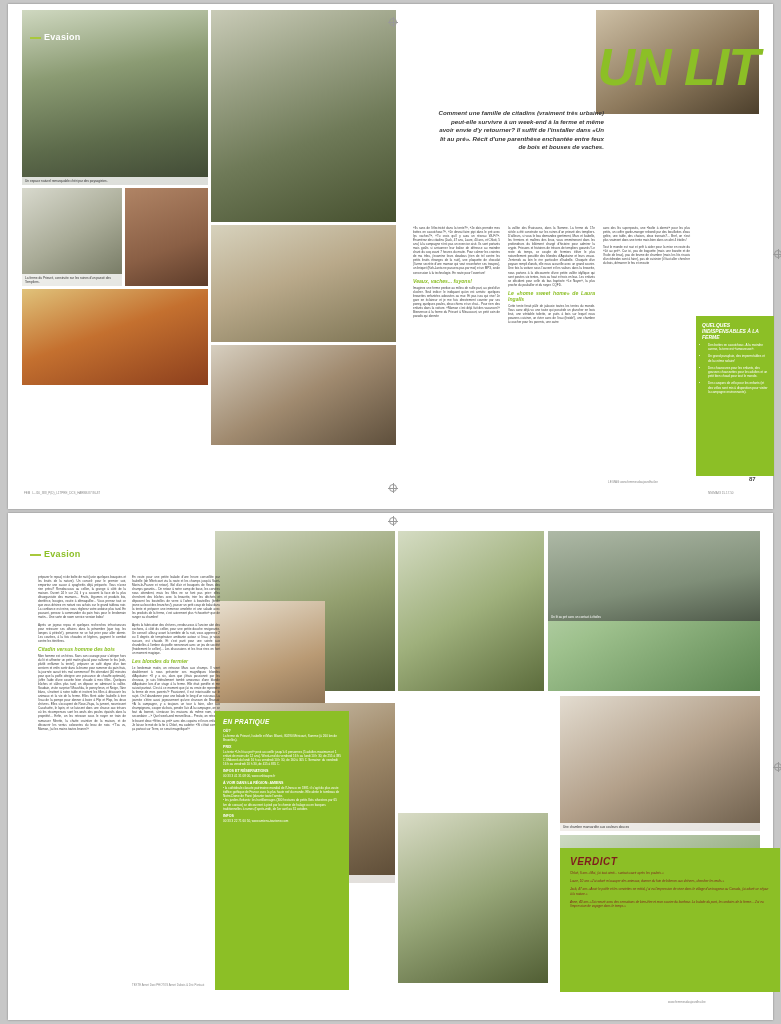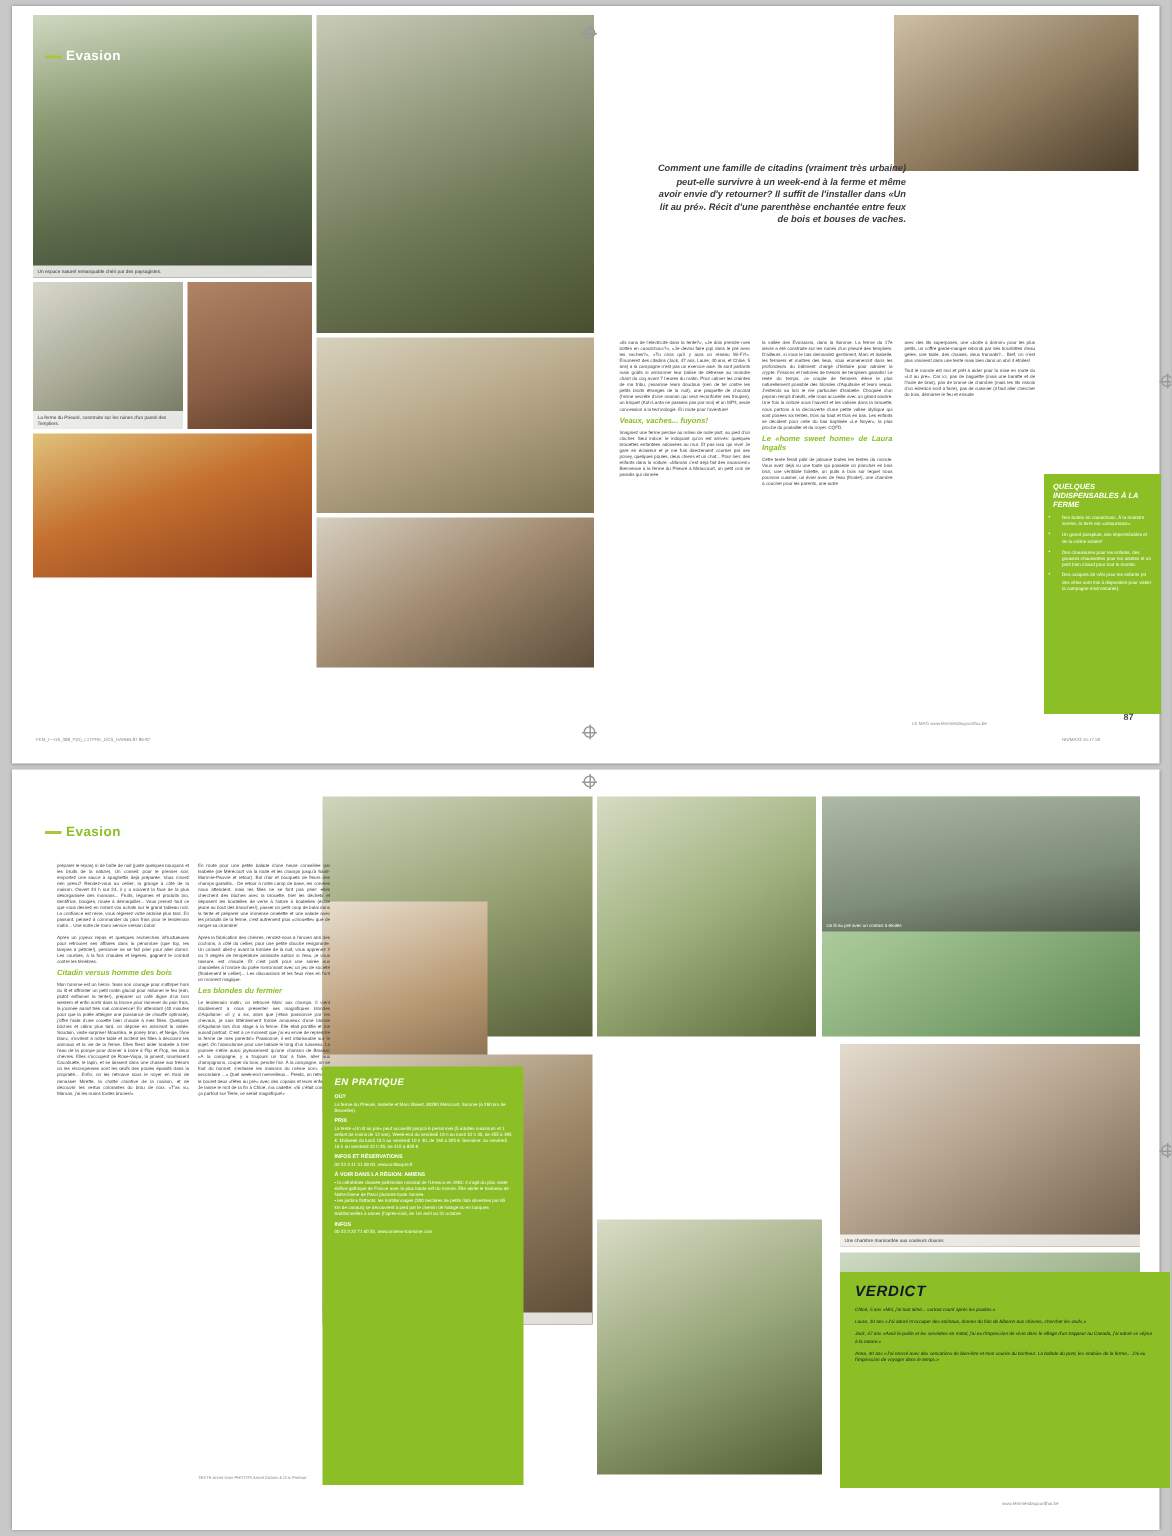--- a/index.html
+++ b/index.html
@@ -25,21 +25,21 @@
   .sub{color:#8cbf26;font-weight:bold;font-style:italic;font-size:5.1px;line-height:6px;margin:3px 0 2px 0;}
 
   .greenbox{position:absolute;background:#8cbf26;color:#fff;}
   .greenbox h4{margin:0 0 3px 0;font-size:5px;line-height:6px;font-style:italic;font-weight:bold;text-transform:uppercase;}
   .greenbox ul{margin:0;padding-left:6px;}
   .greenbox li{font-size:3.1px;line-height:4.2px;margin-bottom:3px;}
 
   .footer{position:absolute;font-size:3px;color:#8a8a8a;}
   .pagenum{position:absolute;font-weight:bold;font-size:6px;color:#444;}
 
-  .verdict{position:absolute;background:#8cbf26;color:#0f172a;}
+  .verdict{position:absolute;background:#8cbf26;color:#7f1d1d;}
   .verdict h3{margin:0 0 4px 0;font-size:10px;font-style:italic;font-weight:bold;letter-spacing:.5px;}
   .verdict p{margin:0 0 4px 0;font-size:3.15px;line-height:4.2px;font-style:italic;}
 
   .prat{position:absolute;background:#8cbf26;color:#fff;}
   .prat h3{margin:0 0 4px 0;font-size:6.4px;font-style:italic;font-weight:bold;letter-spacing:.3px;}
   .prat h5{margin:3px 0 1px 0;font-size:3.6px;font-weight:bold;}
   .prat p{margin:0 0 3px 0;font-size:3.05px;line-height:4.05px;}
 
   .regmark{position:absolute;width:6px;height:6px;border-radius:50%;border:.5px solid #999;}
   .regmark:before,.regmark:after{content:"";position:absolute;background:#999;}
@@ -65,20 +65,21 @@
     <div class="ph" style="left:203px;top:221px;width:185px;height:117px;background:linear-gradient(160deg,#d7d2bd,#b9a98a 45%,#7d7454);"></div>
 
     <div class="ph" style="left:14px;top:285px;width:186px;height:96px;background:linear-gradient(160deg,#e0c27a,#c4702f 45%,#8c3f1d);"></div>
     <div class="ph" style="left:203px;top:341px;width:185px;height:100px;background:linear-gradient(150deg,#d7cfc0,#a08a6f 50%,#5e4f3c);"></div>
 
     <div class="ph" style="left:588px;top:6px;width:163px;height:104px;background:linear-gradient(150deg,#cdbfa5,#8e7a5d 55%,#4c3f2c);"></div>
 
     <div class="ev-bar" style="left:22px;top:33px;"></div>
     <div class="ev-logo" style="left:36px;top:28px;">Evasion</div>
 
+    <div class="bigtitle" style="left:420px;top:42px;width:331px;font-size:52px;">UN LIT</div>
 
     <div class="chapo" style="left:430px;top:105px;width:166px;">Comment une famille de citadins (vraiment très urbaine) peut-elle survivre à un week-end à la ferme et même avoir envie d'y retourner? Il suffit de l'installer dans «Un lit au pré». Récit d'une parenthèse enchantée entre feux de bois et bouses de vaches.</div>
 
     <div class="col" style="left:405px;top:222px;width:87px;">
       <p>«Ils sans de l'électricité dans la tente?», «Je dois prendre mes bottes en caoutchouc?», «Je devrai faire pipi dans le pré avec les vaches?», «Tu crois qu'il y aura un réseau Wi-Fi?». Énumérez des citadins (Jack, 47 ans, Laure, 40 ans, et Chloé, 5 ans) à la campagne n'est pas un exercice aisé. Ils sont partants mais goûts si arrisonner leur balise de détresse au moindre chant du coq avant 7 heures du matin. Pour calmer les craintes de ma tribu, j'examine leurs doudous (rien de tel contre les petits bruits étranges de la nuit), une plaquette de chocolat (l'arme secrète d'une maman qui veut reconforter ses troupes), un briquet (Koh-Lanta ne passera pas par moi) et un MP3, seule concession à la technologie. En route pour l'aventure!</p>
       <div class="sub">Veaux, vaches... fuyons!</div>
       <p>Imaginez une ferme perdue au milieu de nulle part, au pied d'un clocher. Seul indice: le indiquant qu'on est arrivés: quelques brouettes enfantées adossées au mur. Et pas issu qui vive! Je gare en éclaireur et je me fuis directement courrier par ses poney, quelques poules, deux chiens et un chat... Pour rien: des enfants dans la voiture. «Maman c'est déjà fait des vacances!» Bienvenue à la ferme du Prieuré à Miraucourt, un petit coin de paradis qui donnée</p>
     </div>
 
     <div class="col" style="left:500px;top:222px;width:87px;">

